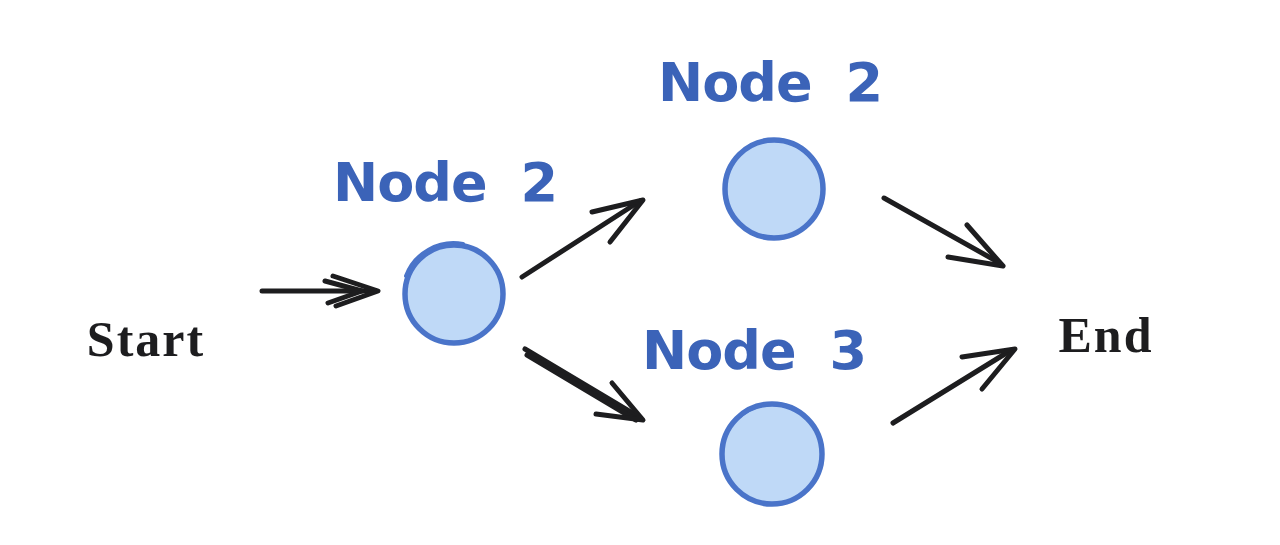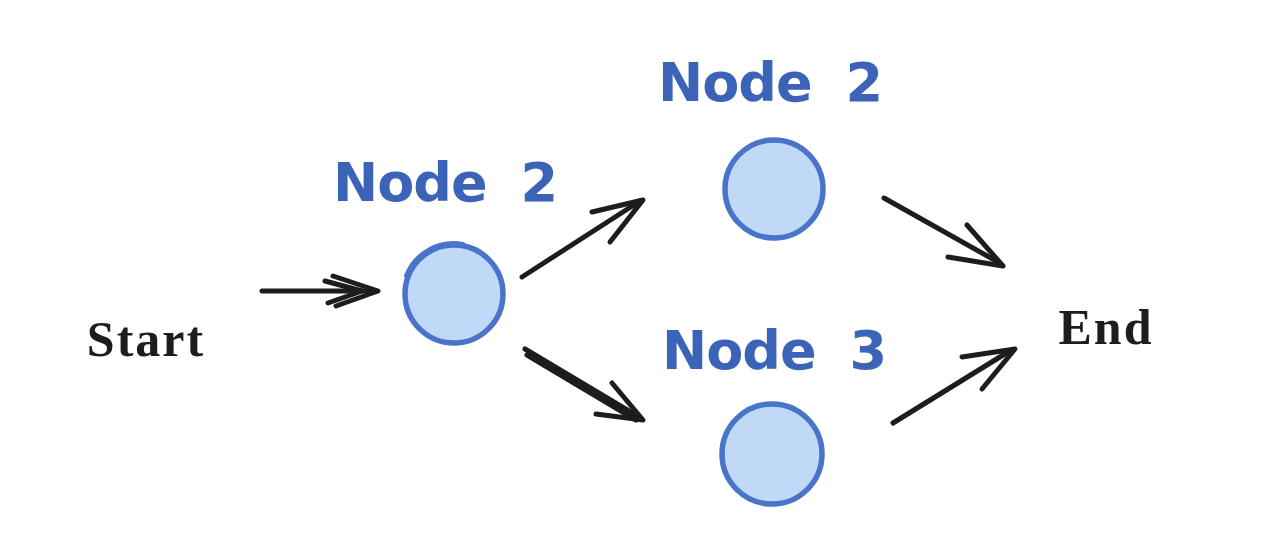--- a/index.html
+++ b/index.html
@@ -112,17 +112,17 @@
       <path class="node-overlap" d="M740,416 A50,50 0 0 1 798,411"></path>
     </g>
   </svg>
 
   <div class="label hand-label" style="left:146px; top:320px">Start</div>
 
   <div class="label node-label" style="left:445px; top:210px">Node 2</div>
 
   <div class="label node-label" style="left:770px; top:110px">Node 2</div>
 
-  <div class="label node-label" style="left:774px; top:378px">Node 3</div>
+  <div class="label node-label" style="left:754px; top:378px">Node 3</div>
 
-  <div class="label hand-label" style="left:1106px; top:308px">End</div>
+  <div class="label hand-label" style="left:1106px; top:316px">End</div>
 
 </div>
 
 </body></html>

